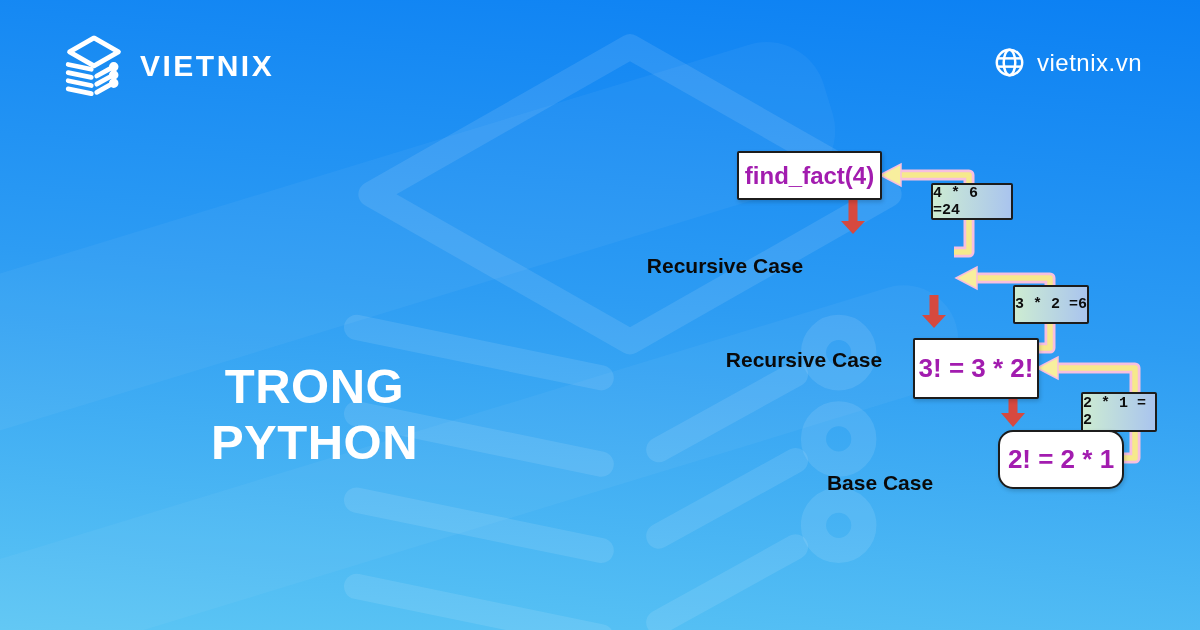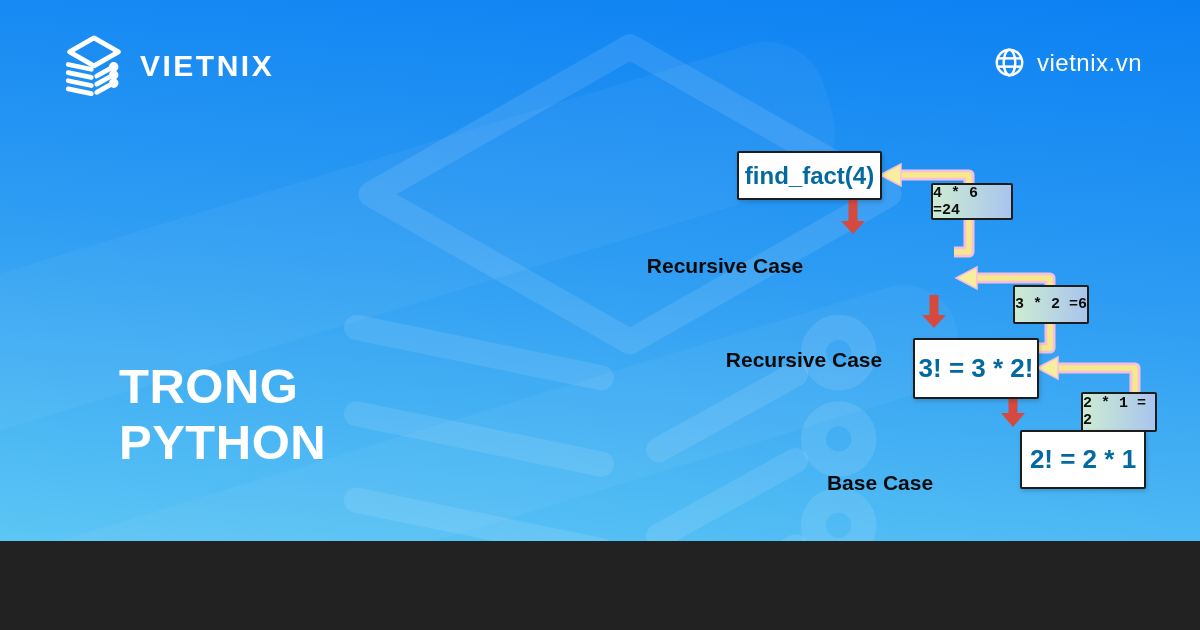--- a/index.html
+++ b/index.html
@@ -1,44 +1,44 @@
 <!DOCTYPE html>
 <html><head>
 <meta charset="utf-8">
 <style>
   html,body{margin:0;padding:0;background:#222;}
   .canvas{
-    position:relative;width:1200px;height:541px;overflow:hidden;
+    position:relative;width:1200px;height:630px;overflow:hidden;
     font-family:"Liberation Sans",sans-serif;
     background:linear-gradient(185deg,#0b80f3 0%,#2d9cf3 48%,#5cc6f4 100%);
   }
   .streak{position:absolute;background:rgba(255,255,255,0.045);transform:rotate(-17deg);border-radius:60px;}
   .watermark{position:absolute;left:270px;top:18px;pointer-events:none;}
   
   .logo-group{position:absolute;left:60px;top:34px;display:flex;align-items:center;gap:12px;}
   .logo-text{color:#ffffff;font-weight:bold;font-size:30px;letter-spacing:2.5px;line-height:64px;}
   .site-group{position:absolute;left:994px;top:47px;display:flex;align-items:center;gap:12px;}
   .site-text{color:#ffffff;font-size:24px;font-weight:400;letter-spacing:0.5px;}
   
   .title-box{
     position:absolute;left:119px;top:234px;width:391px;height:99px;
     background:rgba(255,255,255,0.18);border-radius:20px;
     display:flex;align-items:center;justify-content:center;
   }
   .title-main{color:#ffffff;font-weight:bold;font-size:58px;letter-spacing:1px;}
   .title-sub{
-    position:absolute;left:119px;top:358px;width:391px;
+    position:absolute;left:119px;top:358px;width:391px;text-align:center;
     color:#ffffff;font-weight:bold;font-size:49px;letter-spacing:0.5px;
   }
   
   .connectors{position:absolute;left:0;top:0;pointer-events:none;}
   .call-box{
     position:absolute;background:#ffffff;border:2px solid #1c1c1c;border-radius:2px;
     display:flex;align-items:center;justify-content:center;
-    color:#0369a1;font-weight:bold;box-shadow:1px 2px 4px rgba(0,0,0,0.18);
+    color:#a21caf;font-weight:bold;box-shadow:1px 2px 4px rgba(0,0,0,0.18);
   }
   .case-label{
     position:absolute;color:#0a0a0a;font-weight:bold;font-size:21px;
     text-align:center;width:190px;
   }
   .ret-box{
     position:absolute;border:2px solid #1c1c1c;border-radius:2px;
     background:linear-gradient(90deg,#cdecd2 0%,#a9c4ee 100%);
     display:flex;align-items:center;justify-content:center;
     color:#0d0d0d;font-weight:bold;font-size:15px;font-family:Liberation Mono, monospace;
@@ -130,19 +130,19 @@
       <polygon class="red-head" points="1001,413 1025,413 1013,427"></polygon>
     </g>
   </svg>
 
   <div class="ret-box" style="left:931px;top:183px;width:78px;height:33px;">4 * 6 =24</div>
   <div class="ret-box" style="left:1013px;top:285px;width:72px;height:35px;">3 * 2 =6</div>
   <div class="ret-box" style="left:1057px;top:392px;width:72px;height:36px;margin-left:24px;">2 * 1 = 2</div>
 
   <div class="call-box" style="left:737px;top:151px;width:141px;height:45px;font-size:24px;">find_fact(4)</div>
   <div class="call-box" style="left:913px;top:322px;width:122px;height:57px;font-size:26px;margin-top:16px;">3! = 3 * 2!</div>
-  <div class="call-box" style="left:1020px;top:430px;width:122px;height:55px;font-size:26px;">2! = 2 * 1</div>
+  <div class="call-box" style="left:998px;top:430px;width:122px;height:55px;font-size:26px;border-radius:15px;">2! = 2 * 1</div>
 
   <div class="case-label" style="left:630px;top:254px;">Recursive Case</div>
   <div class="case-label" style="left:709px;top:348px;">Recursive Case</div>
   <div class="case-label" style="left:785px;top:446px;margin-top:25px;">Base Case</div>
 
 </div>
 
 </body></html>

